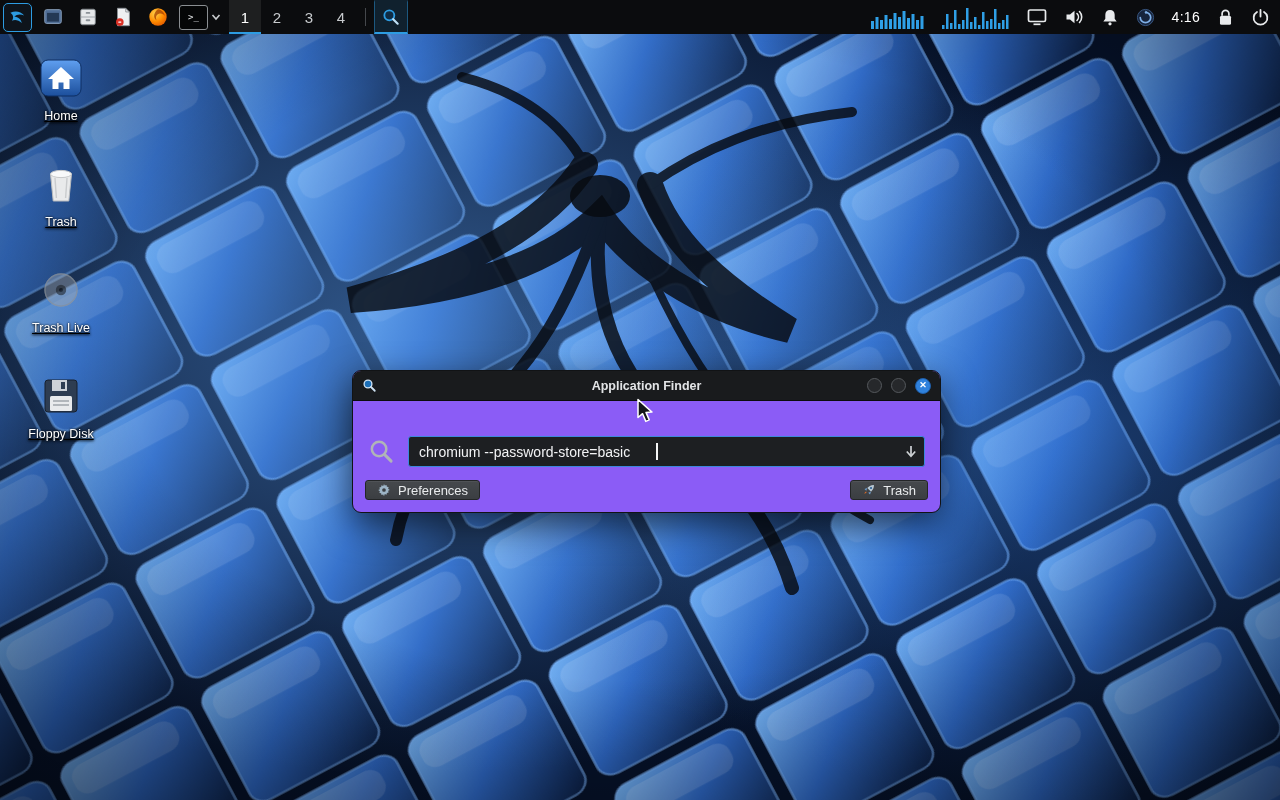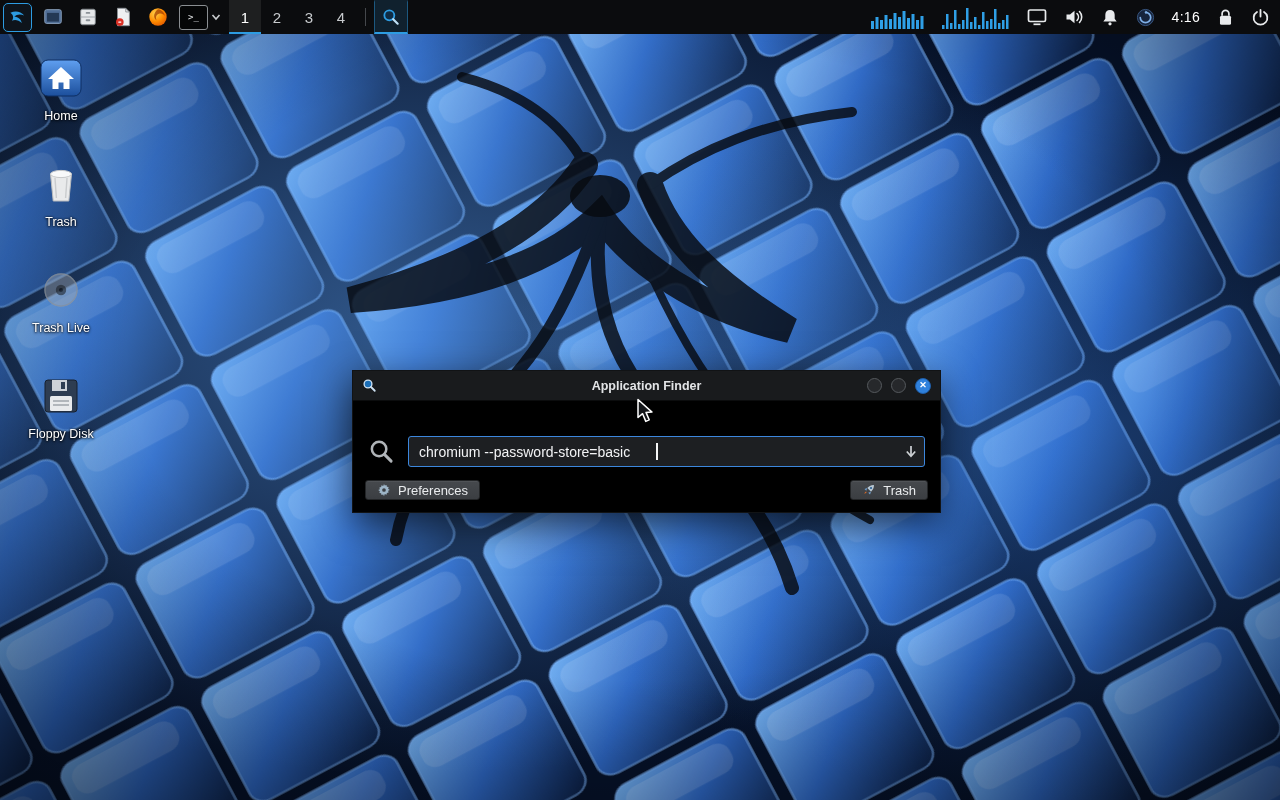--- a/index.html
+++ b/index.html
@@ -18,25 +18,25 @@
   .ws.active{background:rgba(255,255,255,.08);border-bottom-color:#2d9ce2;color:#fff;}
   .p-sep{width:1px;background:#45484c;margin:8px 8px;}
   .task-btn{width:34px;margin:0;display:flex;align-items:center;justify-content:center;background:rgba(45,140,220,.16);border-left:1px solid rgba(45,156,226,.45);border-right:1px solid rgba(45,156,226,.45);border-top:2px solid transparent;border-bottom:2px solid #2d9ce2;cursor:pointer;}
   .p-right{display:flex;align-items:center;gap:17px;padding-right:10px;}
   .p-ic{background:transparent;border:none;padding:0;display:flex;align-items:center;cursor:pointer;}
   .graph{display:flex;align-items:flex-end;}
   .clock{color:#fff;font-size:14px;letter-spacing:.3px;}
 
   
   .desk{position:absolute;left:18px;top:54px;display:flex;flex-direction:column;gap:37px;width:86px;align-items:center;z-index:5;}
-  .dicon{display:flex;flex-direction:column;align-items:center;gap:7px;background:transparent;border:none;cursor:pointer;width:86px;padding:0;}
+  .dicon{display:flex;flex-direction:column;align-items:center;gap:7px;background:transparent;border:none;cursor:pointer;width:86px;padding:0;text-decoration:underline;}
   .dlabel{font-size:12.5px;color:#fff;font-family:inherit;text-shadow:0 1px 3px rgba(0,0,0,.95),0 0 2px rgba(0,0,0,.9);white-space:nowrap;}
 
   
-  .dialog{position:absolute;left:352px;top:370px;width:587px;background:#000000;border:1px solid #111315;border-radius:0;box-shadow:0 12px 34px rgba(0,0,0,.6);overflow:hidden;z-index:20;}
+  .dialog{position:absolute;left:352px;top:370px;width:587px;background:#8b5cf6;border:1px solid #111315;border-radius:9px;box-shadow:0 12px 34px rgba(0,0,0,.6);overflow:hidden;z-index:20;}
   .titlebar{height:29px;background:#191b1d;display:flex;align-items:center;position:relative;padding:0 9px;border-bottom:1px solid #0b0c0d;cursor:default;}
   .tb-title{position:absolute;left:0;right:0;text-align:center;font-size:12.5px;font-weight:bold;color:#e2e4e6;pointer-events:none;}
   .tb-btns{margin-left:auto;display:flex;gap:9px;align-items:center;z-index:2;}
   .tb-circle{width:15px;height:15px;border-radius:50%;background:#26282b;border:1px solid #55595d;padding:0;cursor:pointer;}
   .tb-close{width:16px;height:16px;border-radius:50%;background:#2f81dd;border:1px solid #1f5ea8;color:#fff;font-size:9px;font-weight:bold;display:flex;align-items:center;justify-content:center;padding:0;cursor:pointer;line-height:1;}
   .search-row{display:flex;align-items:center;gap:13px;padding:11px 15px 6px;margin-top:24px;}
   .entry{flex:1;position:relative;display:flex;align-items:center;}
   .entry input{width:100%;height:31px;background:#1d1f22;border:1px solid #3c87dd;border-radius:3px;color:#f2f3f5;font-size:14px;padding:0 30px 0 10px;font-family:inherit;outline:none;box-sizing:border-box;}
   .caret{position:absolute;left:248px;top:7px;width:1.5px;height:17px;background:#f5f6f7;animation:blink 1.1s steps(1) infinite;}
   @keyframes blink{50%{opacity:0;}}

